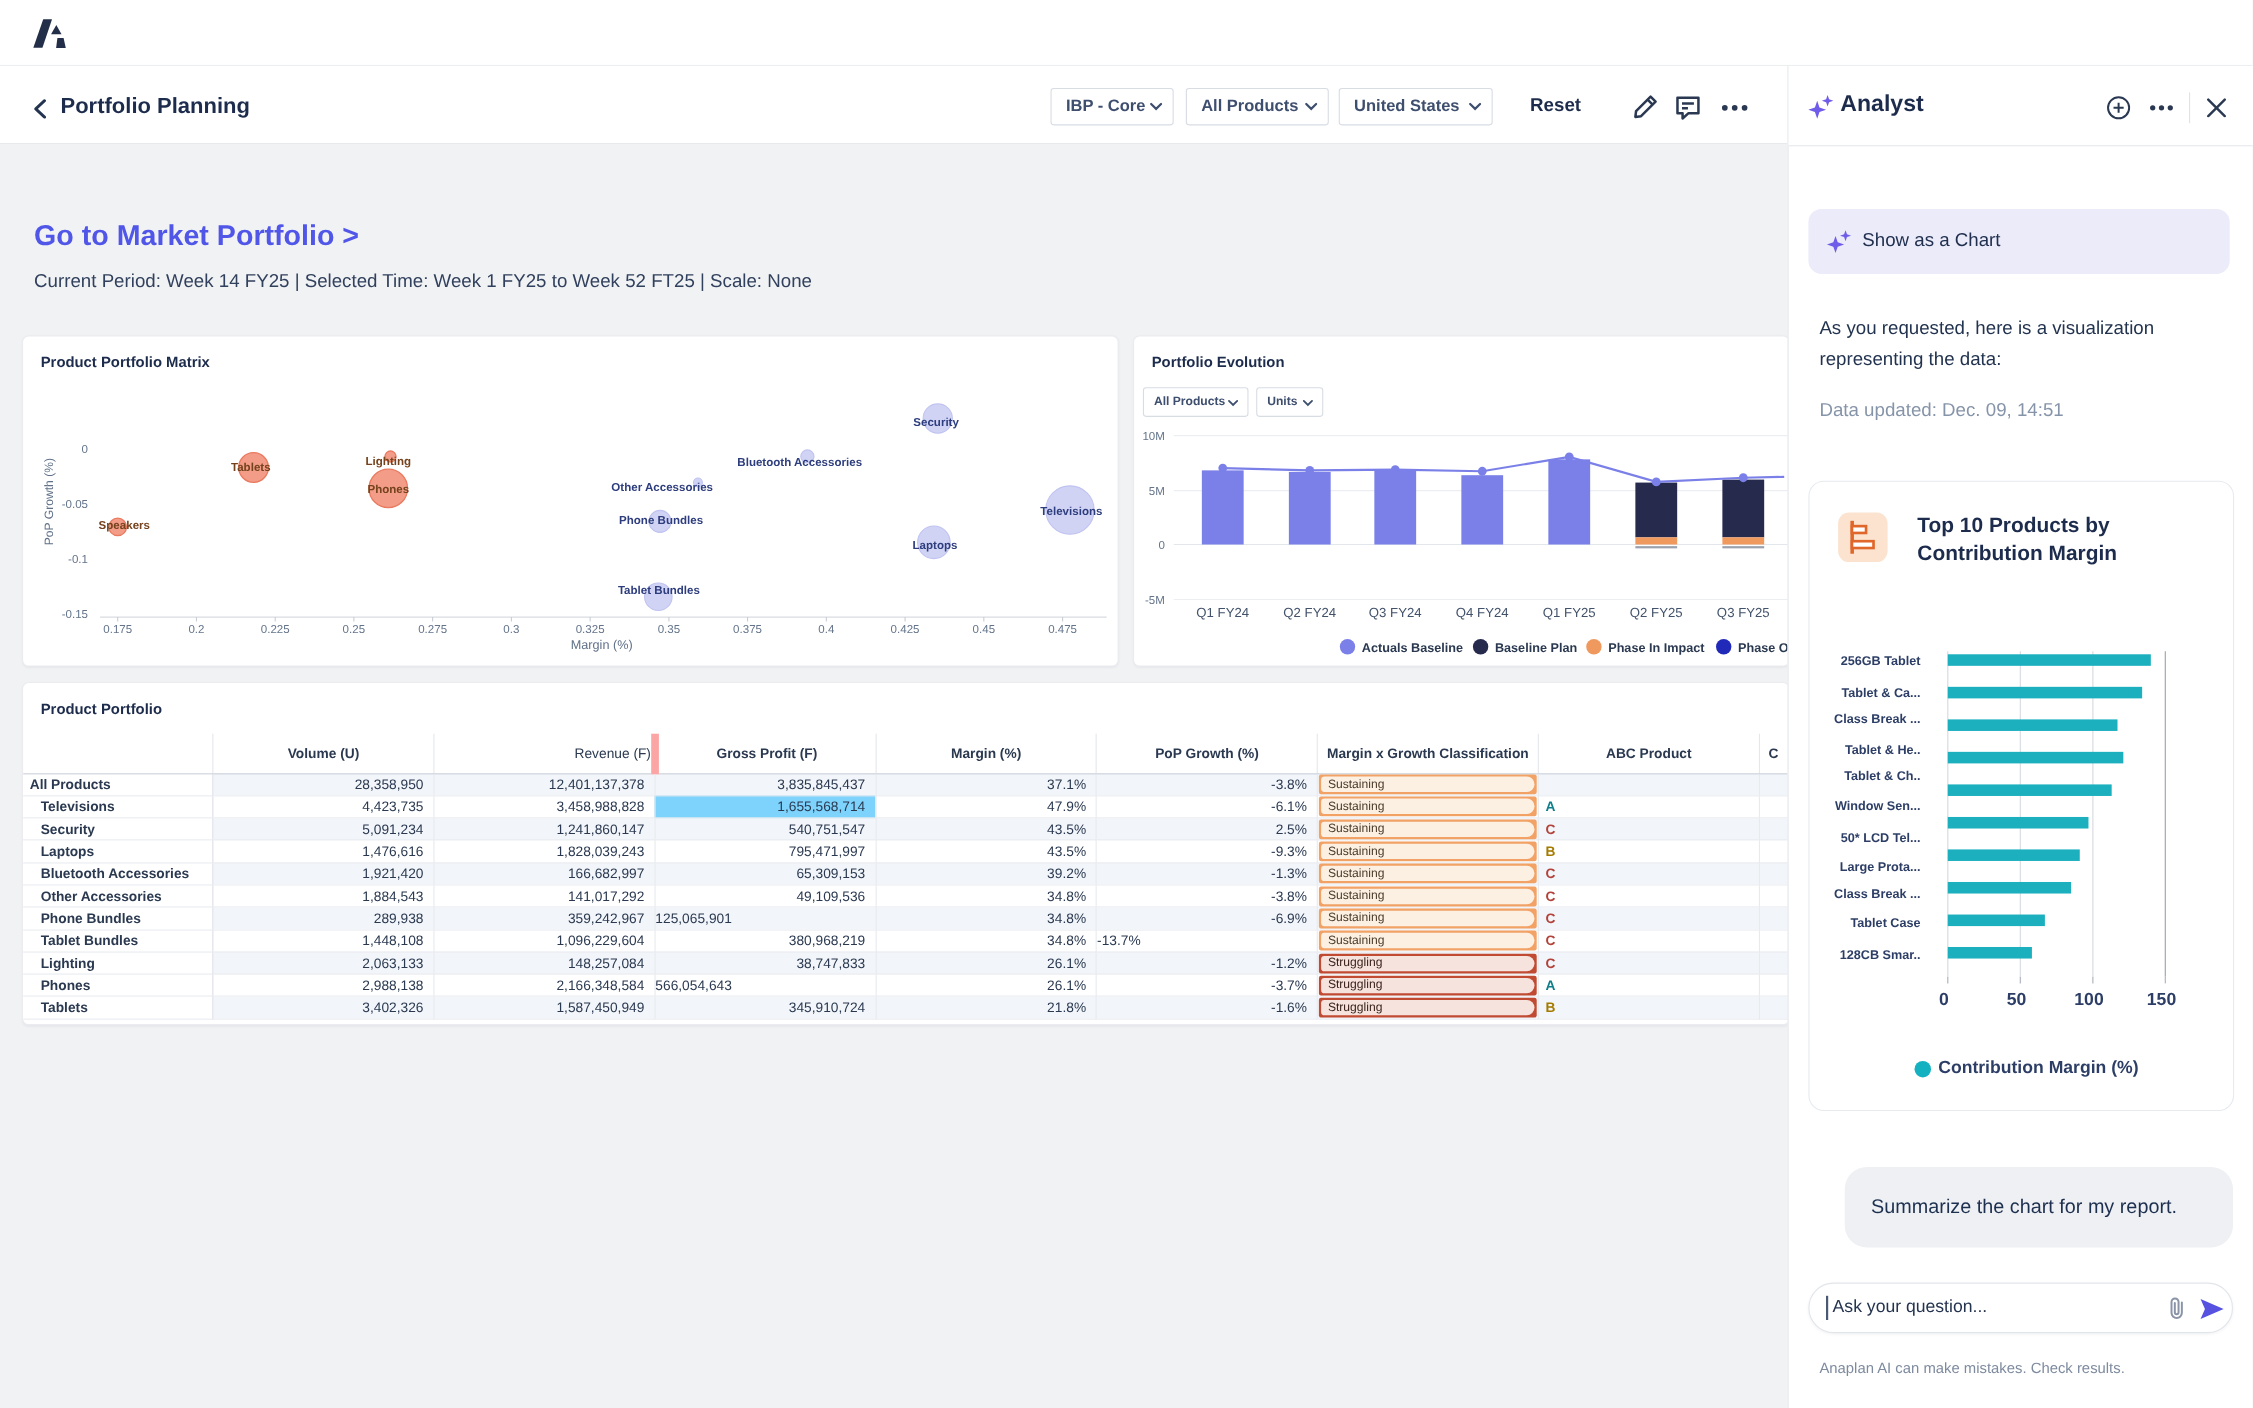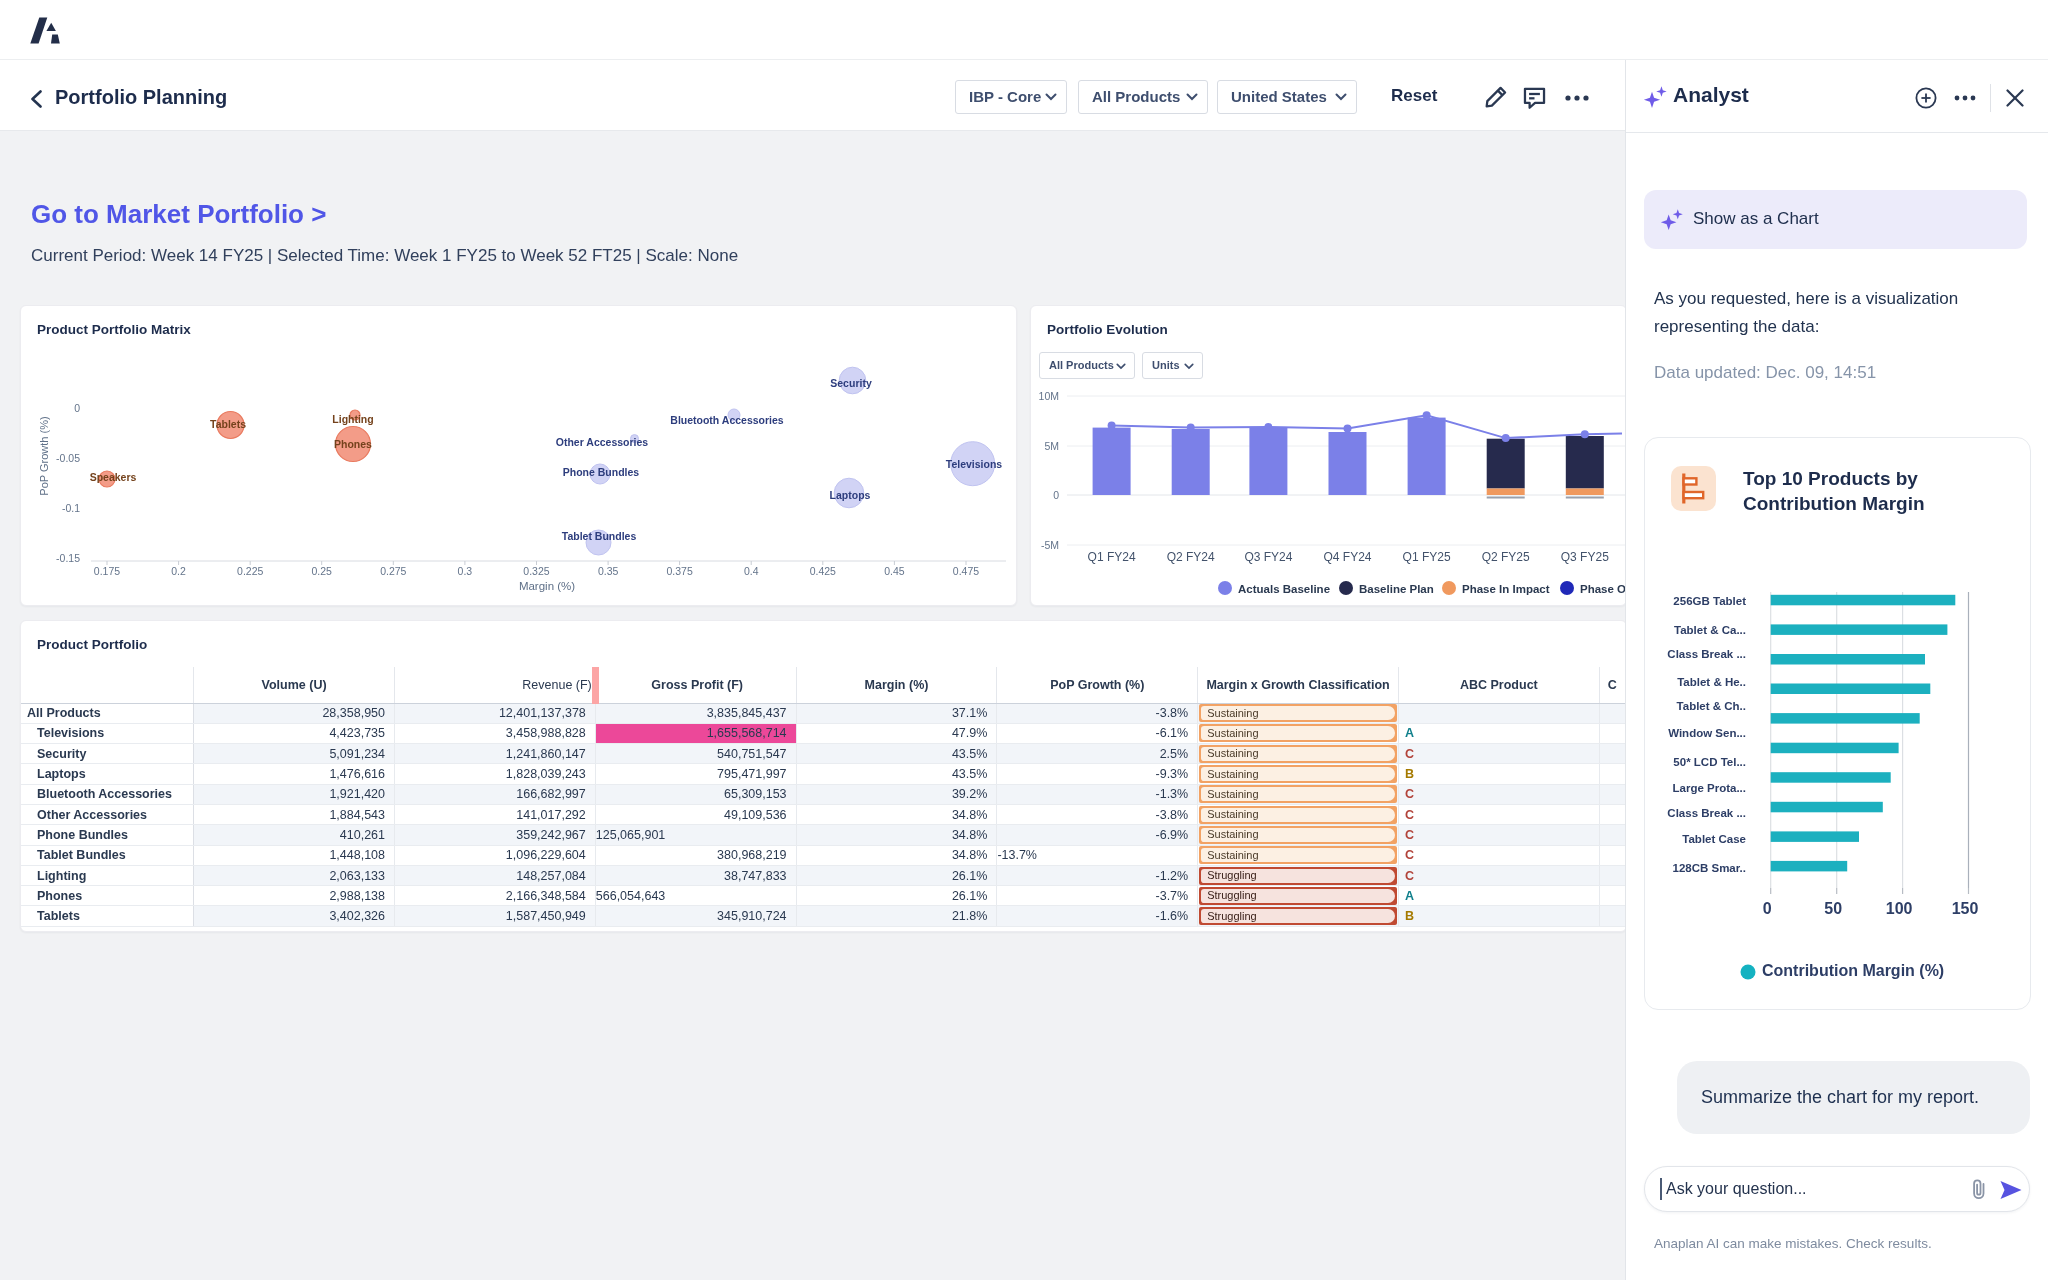--- a/index.html
+++ b/index.html
@@ -253,21 +253,21 @@
                 <div style="position:absolute;left:8px;top:2.5px;font-size:11px;color:#4a3a28;">Sustaining</div>
               </div>
             </td>
 <td style="border-right:1px solid #e7eaee;border-bottom:1px solid #e9ecf0;background:#f2f5f9;font-weight:bold;padding-left:6px;color:;"></td>
 <td style="border-right:1px solid #e7eaee;border-bottom:1px solid #e9ecf0;background:#f2f5f9;"></td>
 </tr>
 <tr style="height:20.3px;">
 <td style="border-right:1px solid #dcdfe5;border-bottom:1px solid #e9ecf0;font-weight:bold;padding-left:16px;background:#fff;white-space:nowrap;overflow:hidden;">Televisions</td>
 <td style="border-right:1px solid #e7eaee;border-bottom:1px solid #e9ecf0;text-align:right;padding-right:9px;background:#ffffff;">4,423,735</td>
 <td style="border-right:1px solid #e7eaee;border-bottom:1px solid #e9ecf0;text-align:right;padding-right:9px;background:#ffffff;">3,458,988,828</td>
-<td style="border-right:1px solid #e7eaee;border-bottom:1px solid #e9ecf0;text-align:right;padding-right:9px;background:#ec4899;">1,655,568,714</td>
+<td style="border-right:1px solid #e7eaee;border-bottom:1px solid #e9ecf0;text-align:right;padding-right:9px;background:#7dd3fc;">1,655,568,714</td>
 <td style="border-right:1px solid #e7eaee;border-bottom:1px solid #e9ecf0;text-align:right;padding-right:9px;background:#ffffff;">47.9%</td>
 <td style="border-right:1px solid #e7eaee;border-bottom:1px solid #e9ecf0;text-align:right;padding-right:9px;background:#ffffff;">-6.1%</td>
 <td style="border-right:1px solid #e7eaee;border-bottom:1px solid #e9ecf0;background:#ffffff;padding:0;">
               <div style="position:relative;height:18px;margin:0 1px;background:#f2a264;border-radius:2px;">
                 <div style="position:absolute;left:2px;top:2px;right:2px;bottom:2px;background:#fcf0e3;border-radius:4px 9px 9px 4px;"></div>
                 <div style="position:absolute;left:8px;top:2.5px;font-size:11px;color:#4a3a28;">Sustaining</div>
               </div>
             </td>
 <td style="border-right:1px solid #e7eaee;border-bottom:1px solid #e9ecf0;background:#ffffff;font-weight:bold;padding-left:6px;color:#0f7f8b;">A</td>
 <td style="border-right:1px solid #e7eaee;border-bottom:1px solid #e9ecf0;background:#ffffff;"></td>
@@ -331,21 +331,21 @@
               <div style="position:relative;height:18px;margin:0 1px;background:#f2a264;border-radius:2px;">
                 <div style="position:absolute;left:2px;top:2px;right:2px;bottom:2px;background:#fcf0e3;border-radius:4px 9px 9px 4px;"></div>
                 <div style="position:absolute;left:8px;top:2.5px;font-size:11px;color:#4a3a28;">Sustaining</div>
               </div>
             </td>
 <td style="border-right:1px solid #e7eaee;border-bottom:1px solid #e9ecf0;background:#ffffff;font-weight:bold;padding-left:6px;color:#b2433a;">C</td>
 <td style="border-right:1px solid #e7eaee;border-bottom:1px solid #e9ecf0;background:#ffffff;"></td>
 </tr>
 <tr style="height:20.3px;">
 <td style="border-right:1px solid #dcdfe5;border-bottom:1px solid #e9ecf0;font-weight:bold;padding-left:16px;background:#fff;white-space:nowrap;overflow:hidden;">Phone Bundles</td>
-<td style="border-right:1px solid #e7eaee;border-bottom:1px solid #e9ecf0;text-align:right;padding-right:9px;background:#f2f5f9;">410,261</td>
+<td style="border-right:1px solid #e7eaee;border-bottom:1px solid #e9ecf0;text-align:right;padding-right:9px;background:#f2f5f9;">289,938</td>
 <td style="border-right:1px solid #e7eaee;border-bottom:1px solid #e9ecf0;text-align:right;padding-right:9px;background:#f2f5f9;">359,242,967</td>
 <td style="border-right:1px solid #e7eaee;border-bottom:1px solid #e9ecf0;text-align:left;padding-right:9px;background:#f2f5f9;">125,065,901</td>
 <td style="border-right:1px solid #e7eaee;border-bottom:1px solid #e9ecf0;text-align:right;padding-right:9px;background:#f2f5f9;">34.8%</td>
 <td style="border-right:1px solid #e7eaee;border-bottom:1px solid #e9ecf0;text-align:right;padding-right:9px;background:#f2f5f9;">-6.9%</td>
 <td style="border-right:1px solid #e7eaee;border-bottom:1px solid #e9ecf0;background:#f2f5f9;padding:0;">
               <div style="position:relative;height:18px;margin:0 1px;background:#f2a264;border-radius:2px;">
                 <div style="position:absolute;left:2px;top:2px;right:2px;bottom:2px;background:#fcf0e3;border-radius:4px 9px 9px 4px;"></div>
                 <div style="position:absolute;left:8px;top:2.5px;font-size:11px;color:#4a3a28;">Sustaining</div>
               </div>
             </td>

